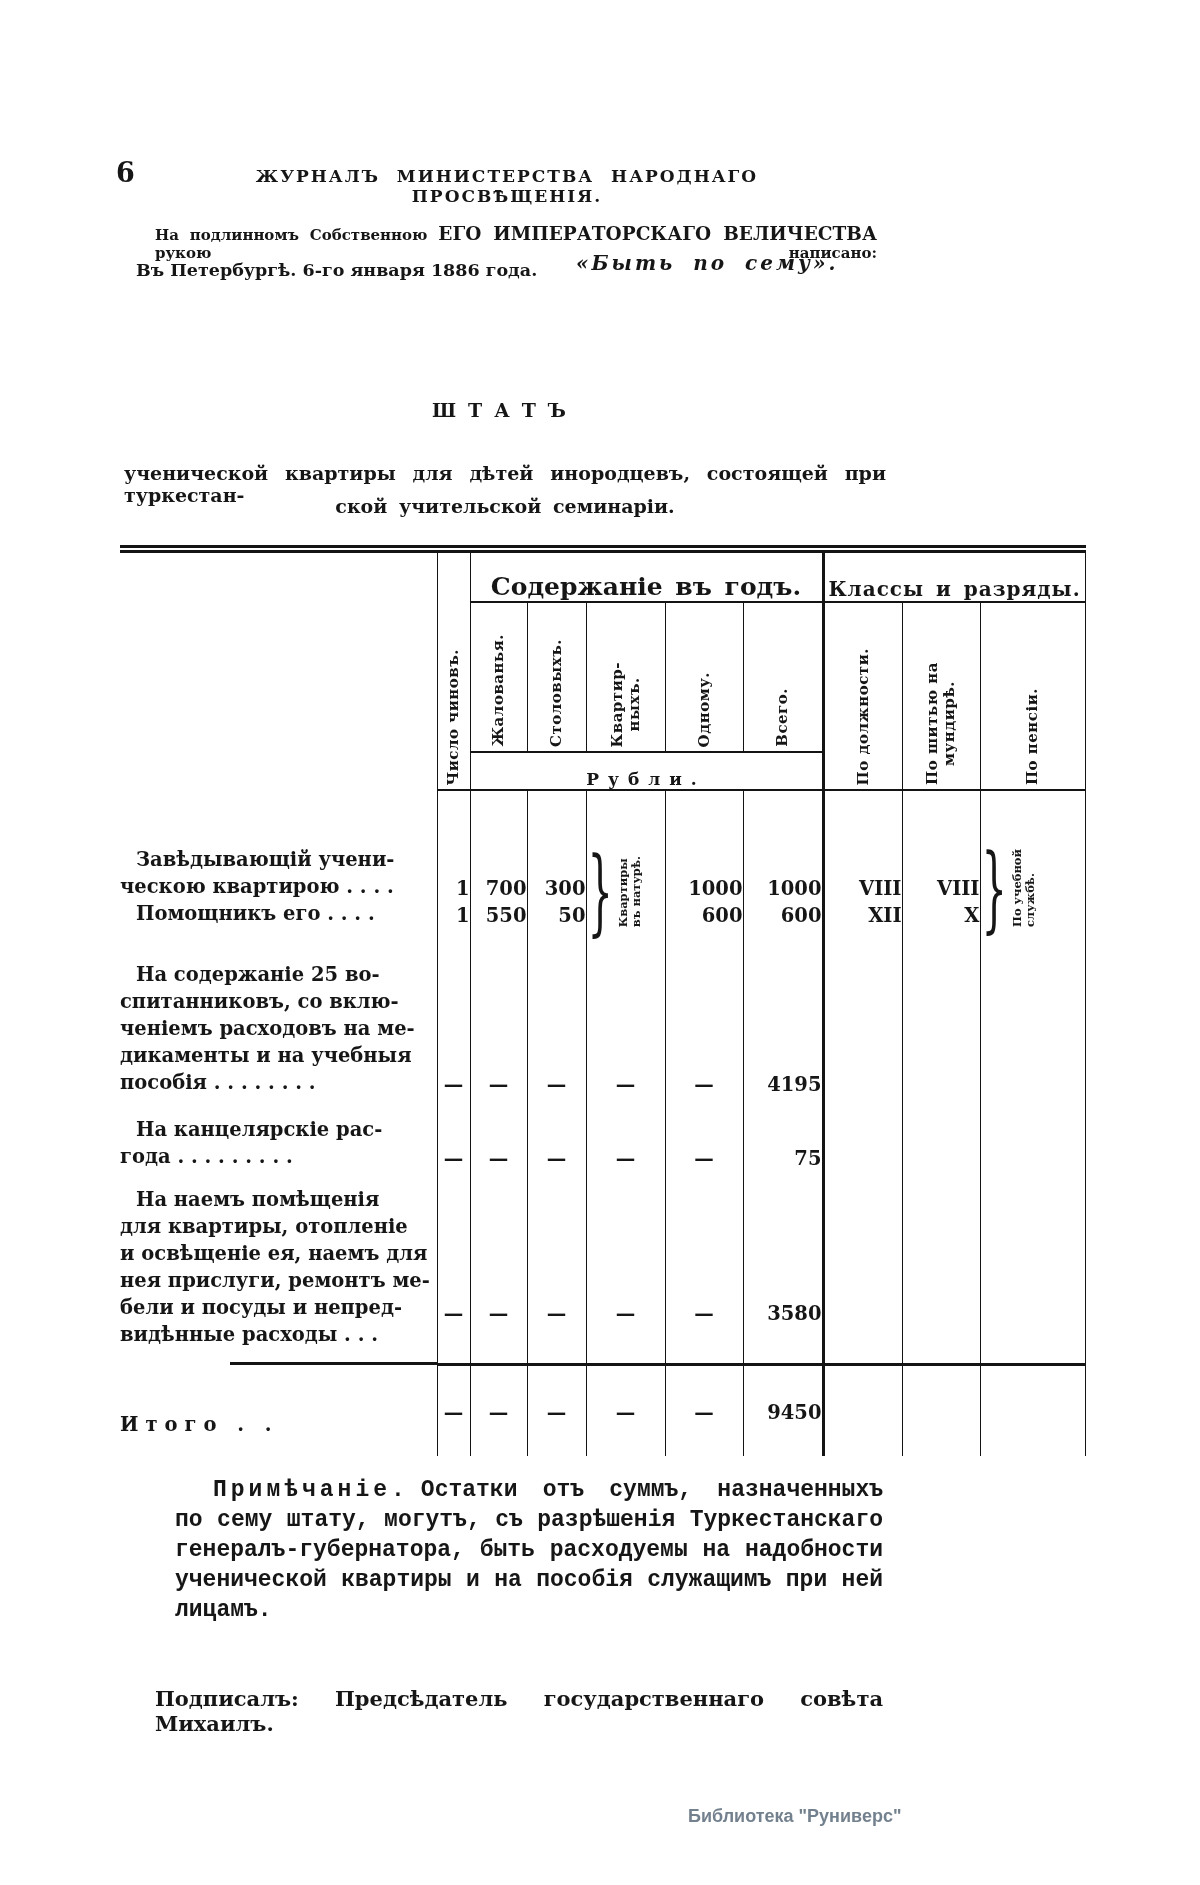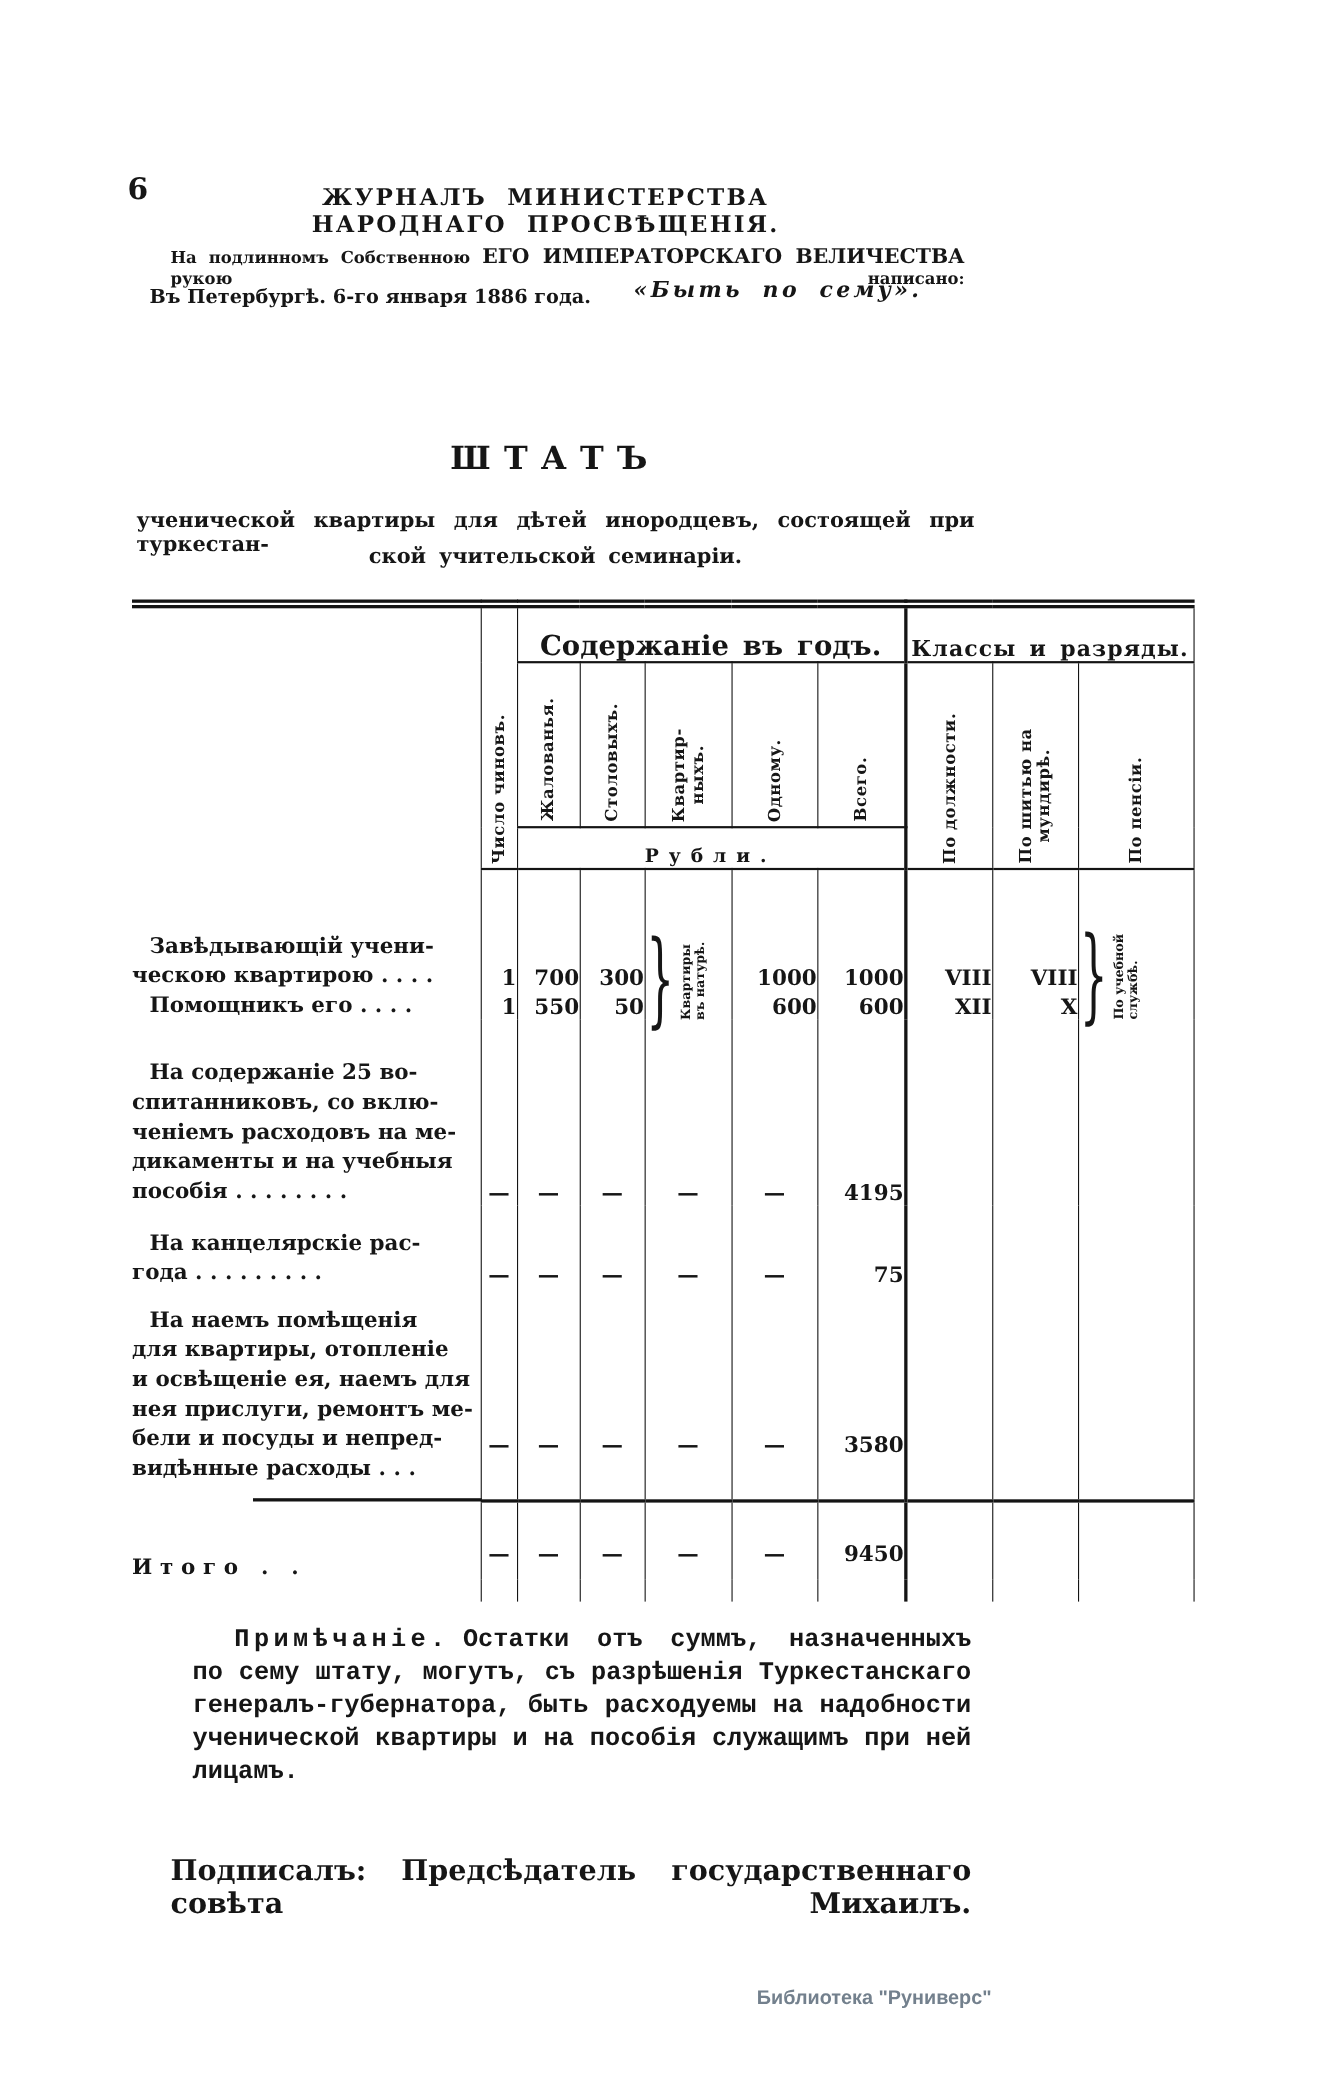--- a/index.html
+++ b/index.html
@@ -3,31 +3,31 @@
 <meta charset="utf-8">
 <style>
   html,body{margin:0;padding:0;background:#e8e8e8;}
   .page{
     position:relative; width:1200px; height:1885px; background:#ffffff;
     font-family:"DejaVu Serif", serif; color:#161616; overflow:hidden;
     margin:0 auto;
   }
   .abs{position:absolute; font-weight:700;}
   .pagenum{left:116px; top:157px; font-size:27px;}
-  .running{left:208px; top:166px; width:576px; text-align:center; font-size:21px; letter-spacing:2px; word-spacing:9px;}
+  .running{left:219px; top:166px; width:576px; text-align:center; font-size:17px; letter-spacing:2px; word-spacing:9px;}
   .preamble{left:155px; top:223px; width:722px; font-size:15px; text-align:justify; text-align-last:justify;}
   .preamble .caps{font-size:18.5px;}
   .placedate{left:136px; top:260px; font-size:17.5px;}
   .resolution{left:576px; top:251px; font-size:20px; font-style:italic; letter-spacing:3px; word-spacing:8px;}
-  .doc-title{left:125px; top:399px; width:760px; text-align:center; font-size:29px; letter-spacing:12px;}
+  .doc-title{left:125px; top:399px; width:760px; text-align:center; font-size:19px; letter-spacing:12px;}
   .subtitle1{left:124px; top:462px; width:762px; font-size:19px; text-align:justify; text-align-last:justify; word-spacing:5px;}
   .subtitle2{left:124px; top:495px; width:762px; text-align:center; font-size:19px; word-spacing:5px;}
   .note{left:175px; top:1475px; width:708px; font-size:23px; line-height:30px; text-align:justify; text-indent:38px;font-family:Liberation Mono, monospace;}
   .notelabel{letter-spacing:4px; margin-right:12px;}
-  .signature{left:155px; top:1686px; width:728px; font-size:26px; text-align:justify; text-align-last:justify;}
+  .signature{left:155px; top:1686px; width:728px; font-size:21px; text-align:justify; text-align-last:justify;}
   .watermark{left:688px; top:1806px; font-size:18px; font-family:"Liberation Sans",sans-serif; color:#73808d; font-weight:700;}
 
   .tablewrap{left:120px; top:545px;}
   table.staff{border-collapse:collapse; table-layout:fixed; width:965px; border-top:8px double #141414;}
   table.staff th, table.staff td{padding:0; font-weight:700; color:#161616; vertical-align:bottom;}
   .bl{border-left:1.6px solid #141414;}
   .blthick{border-left:3px solid #141414;}
   .br{border-right:1.6px solid #141414;}
   .hbot{border-bottom:2.5px solid #141414;}
   .grouphead{height:48px; vertical-align:middle; text-align:center; font-size:25px; border-bottom:2px solid #141414; word-spacing:4px;}

